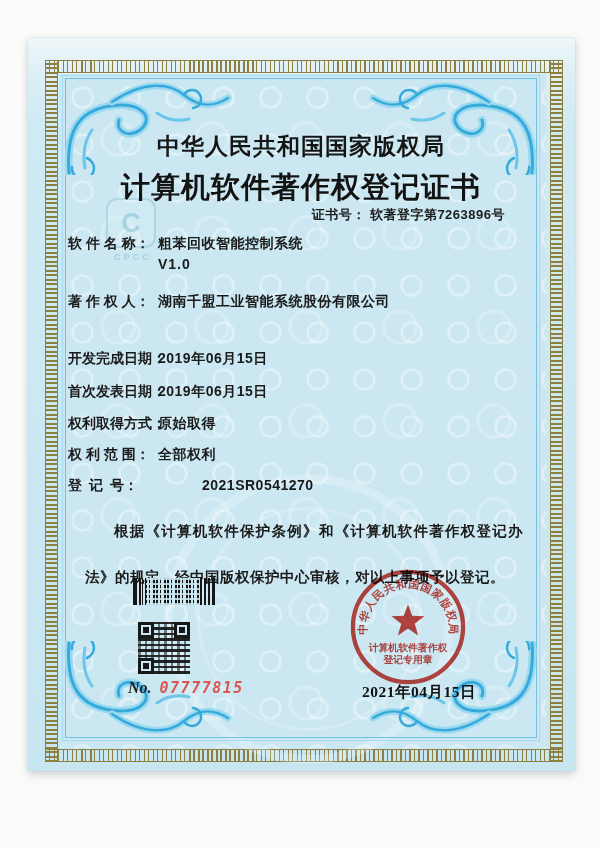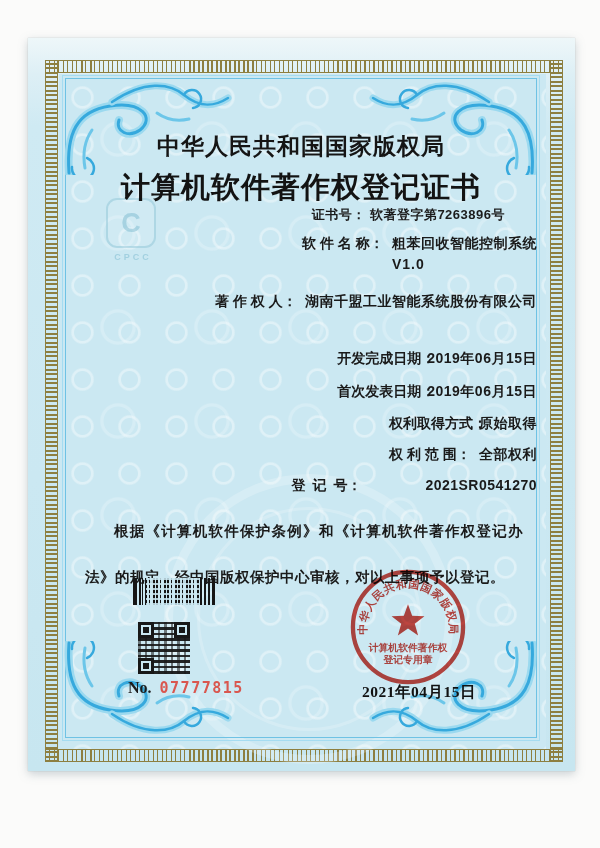--- a/index.html
+++ b/index.html
@@ -76,21 +76,21 @@
   }
   .cert-title {
     position:absolute; left:37px; top:130px; width:472px; text-align:center;
     font-family:"Liberation Serif", serif;
     font-size:29px; font-weight:bold; color:#131313; letter-spacing:1px;
   }
   .cert-no {
     position:absolute; right:70px; top:168px;
     font-size:13px; font-weight:bold; color:#1c1c1c; letter-spacing:.5px;
   }
-  .frow { position:absolute; left:57px; width:452px; display:flex; align-items:flex-start;justify-content:flex-end; }
+  .frow { position:absolute; left:40px; width:452px; display:flex; align-items:flex-start; }
   .flabel { width:90px; flex:0 0 90px; font-size:14px; font-weight:bold; color:#1a1a1a; white-space:nowrap; }
   .fvals { font-size:14px; font-weight:bold; color:#1a1a1a; letter-spacing:.5px; }
   .fvals .v2 { display:block; margin-top:3px; letter-spacing:1px; }
   .r1 { top:197px; } .r2 { top:255px; } .r3 { top:312px; } .r4 { top:345px; }
   .r5 { top:377px; } .r6 { top:408px; } .r7 { top:439px;gap:44px; }
   .statement {
     position:absolute; left:57px; top:470px; width:438px;
     font-size:14.5px; font-weight:bold; color:#1a1a1a;
     line-height:46px; text-indent:2em; text-align:justify; letter-spacing:.5px;
   }
@@ -112,21 +112,21 @@
     background:
       repeating-linear-gradient(0deg, rgba(24,24,24,.95) 0 3px, rgba(0,0,0,0) 3px 6px, rgba(24,24,24,.9) 6px 8px, rgba(0,0,0,0) 8px 11px),
       repeating-linear-gradient(90deg, rgba(24,24,24,.55) 0 3px, rgba(0,0,0,0) 3px 7px, rgba(24,24,24,.55) 7px 9px, rgba(0,0,0,0) 9px 13px);
   }
   .finder {
     position:absolute; width:16px; height:16px; background:#cbe8f2;
     border:3px solid #181818;
     box-shadow: inset 0 0 0 2px #cbe8f2, inset 0 0 0 6px #181818;
   }
   .finder.tl { left:0; top:0; } .finder.tr { right:0; top:0; } .finder.bl { left:0; bottom:0; }
-  .serial { position:absolute; left:100px; top:641px; font-family:"Liberation Serif", serif; font-size:16px; }
+  .serial { position:absolute; left:100px; top:641px; font-family:"Liberation Serif", serif; font-size:16px;font-style:italic; }
   .serial .no { color:#1c1c1c; font-weight:bold; margin-right:8px; }
   .serial .digits { color:#d9574f; font-family:"DejaVu Sans Mono", monospace; font-weight:bold; letter-spacing:1.5px; font-size:15px; }
   
   .seal { position:absolute; left:318px; top:530px; width:124px; height:118px; mix-blend-mode:multiply; opacity:.93; }
   .seal-date {
     position:absolute; left:325px; top:644px; width:132px; text-align:center;
     font-size:15.5px; font-weight:bold; color:#111; letter-spacing:.5px; z-index:6;
     font-family:"Liberation Serif", serif;
   }
 </style>

